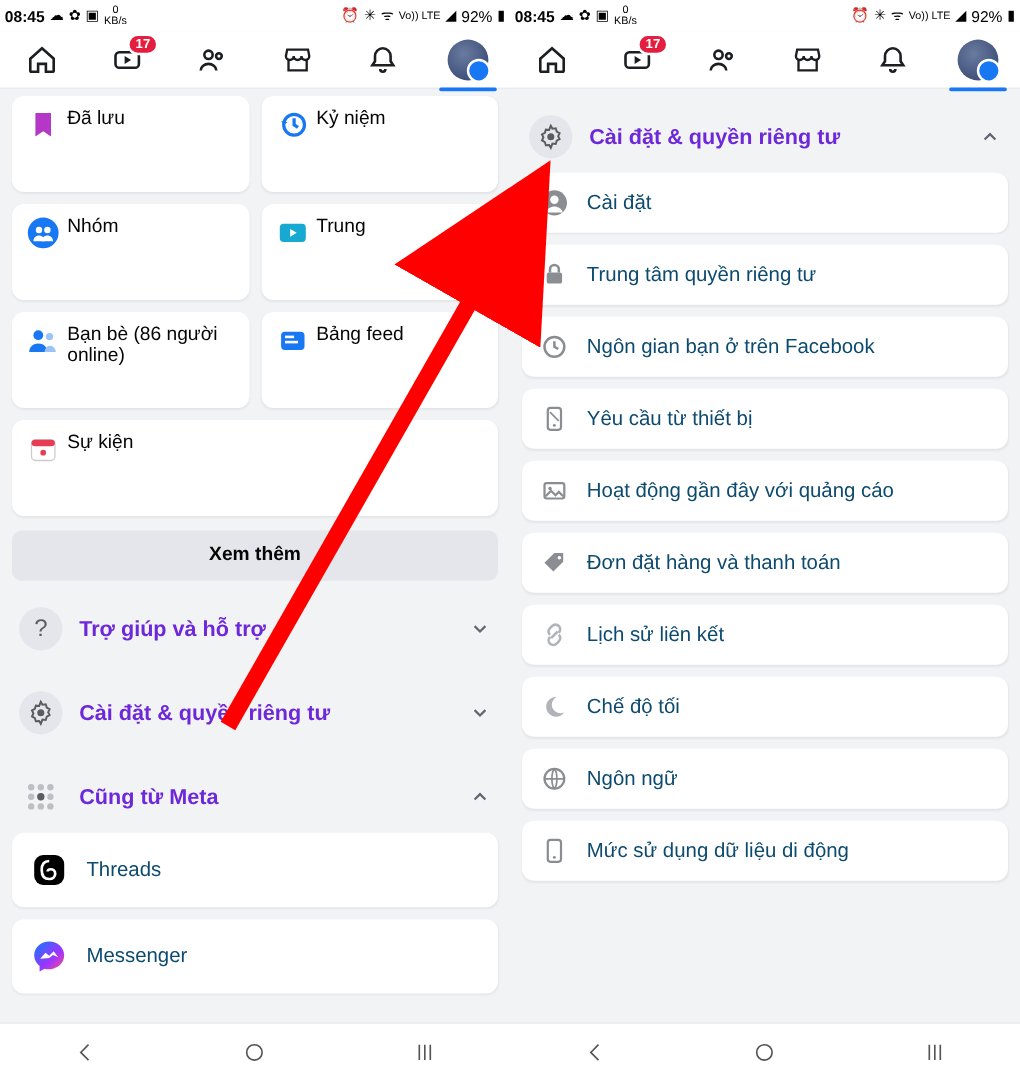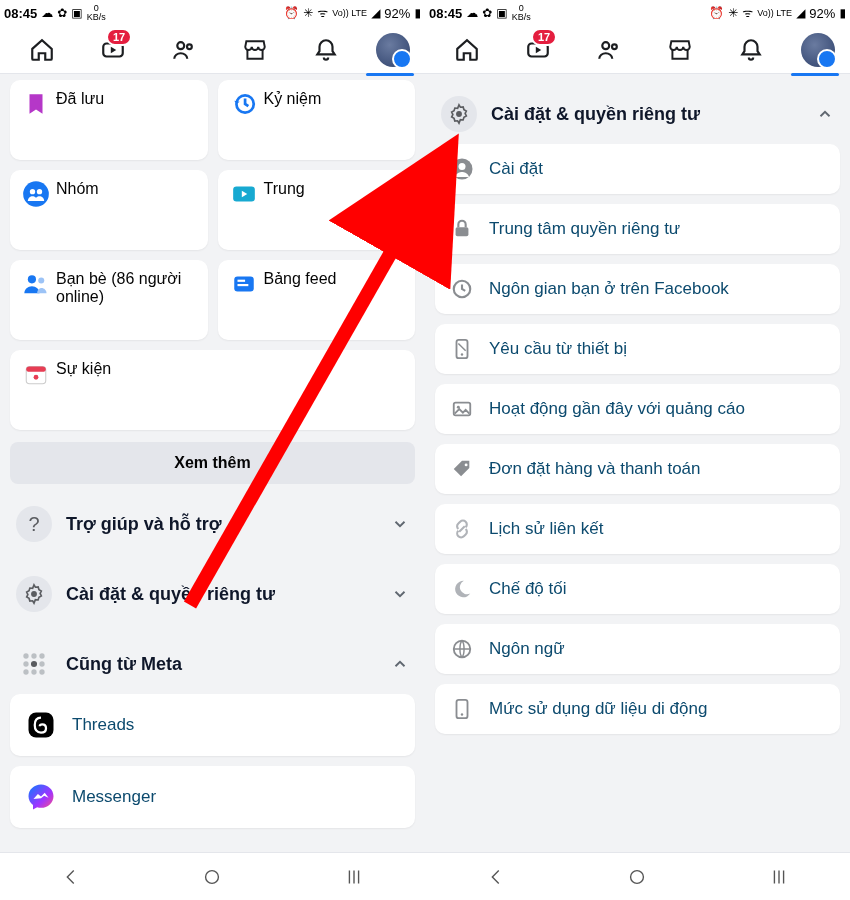--- a/index.html
+++ b/index.html
@@ -38,21 +38,21 @@
   .sb-small { font-size: 9px; line-height:1; text-align:center; }
   
   .tabbar {
     height: 48px;
     background: #fff;
     display: flex;
     justify-content: space-around;
     align-items: center;
     border-bottom: 1px solid #e4e6eb;
   }
-  .tab { position: relative; width: 40px; height: 40px; display:flex; align-items:center; justify-content:flex-end;}
+  .tab { position: relative; width: 40px; height: 40px; display:flex; align-items:center; justify-content:center;}
   .tab svg { width: 26px; height: 26px; }
   .badge {
     position: absolute; top: -2px; right: -6px;
     background: #e41e3f; color:#fff; border-radius: 10px;
     font-size: 11px; font-weight: 700; padding: 1px 5px;
     border: 2px solid #fff;
   }
   .avatar-tab {
     width: 34px; height: 34px; border-radius: 50%;
     background: radial-gradient(circle at 40% 35%, #6a7ba0, #2e416b);
@@ -89,21 +89,21 @@
   .section-row {
     margin-top:10px;
     display:flex; align-items:center; gap:14px;
     padding: 12px 6px;
   }
   .section-ico {
     width:36px; height:36px; border-radius:50%;
     background:#e4e6eb; display:flex; align-items:center; justify-content:center;
     color:#5a5c60; font-size:20px;
   }
-  .section-label { flex:1; font-size:18px; font-weight:700; color:#0f172a;}
+  .section-label { flex:1; font-size:18px; font-weight:700; color:#6d28d9;}
   .chev { color:#606770; }
   .list-card {
     background:#fff; border-radius:10px; margin-bottom:10px;
     box-shadow:0 1px 2px rgba(0,0,0,0.06);
     padding: 14px 14px;
     display:flex; align-items:center; gap:14px;
     font-size:17px; color:#0c4a6e;
   }
   .list-card.dense { padding:12px 14px; }
   .li-ico {

